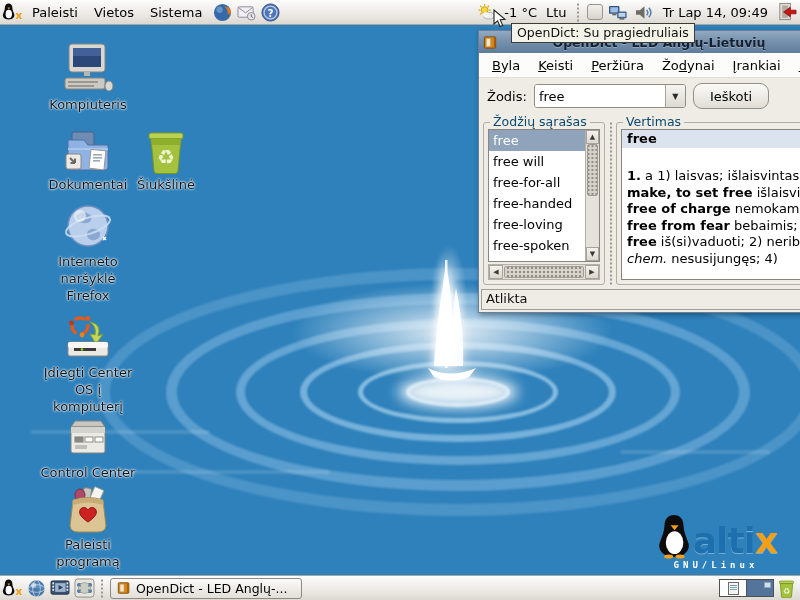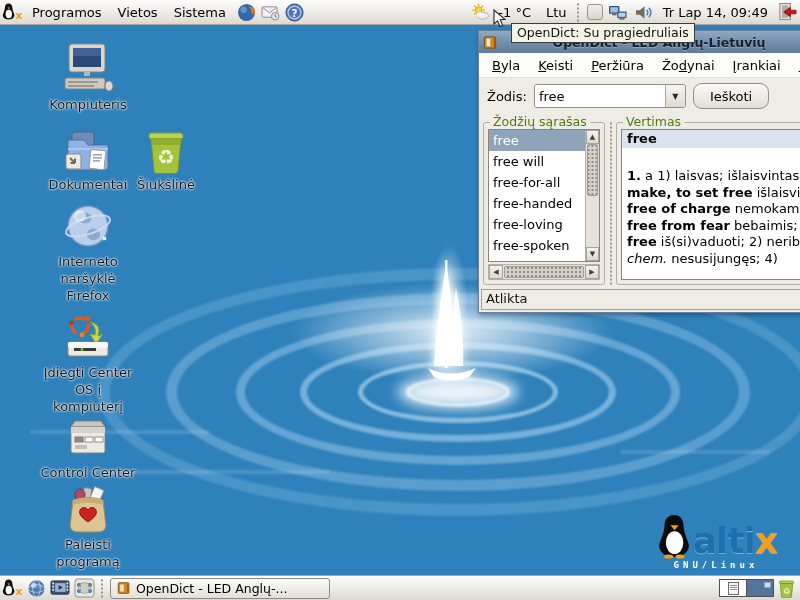--- a/index.html
+++ b/index.html
@@ -43,21 +43,21 @@
   .panel.top { top:0; border-bottom:1px solid #a9a49c; }
   .panel.bottom { top:575px; height:25px; border-top:1px solid #a9a49c; }
   .pmenu { padding:2px 8px; border-radius:2px; }
   .picon { display:flex; align-items:center; justify-content:center; width:24px; height:22px; }
   .sep { width:9px; height:19px; margin:0 1px;
     background-image:radial-gradient(circle, #9b968e 1px, rgba(0,0,0,0) 1.3px); background-size:4px 4px; background-position:center; background-repeat:repeat-y; }
   .ptext { padding:0 3px; white-space:nowrap; }
   .rgroup { margin-left:auto; display:flex; align-items:center; gap:3px; padding-right:2px; }
   .traysq { width:16px; height:16px; border:1px solid #9a958c; border-radius:3px; background:linear-gradient(#f2f0ec,#d8d4cc); }
 
-  .taskbtn { display:flex; align-items:center; gap:5px; height:21px; width:220px; margin-left:3px; padding:0 6px;
+  .taskbtn { display:flex; align-items:center; gap:5px; height:21px; width:192px; margin-left:3px; padding:0 6px;
     border:1px solid #8f8a81; border-radius:3px; background:linear-gradient(#fbfaf8,#e3dfd8); font-size:12.5px; overflow:hidden; white-space:nowrap; }
   .wsswitch { display:flex; border:1px solid #50504e; margin-left:auto; height:18px; }
   .wscell1 { width:27px; background:#fff; border-right:1px solid #50504e; position:relative; }
   .wscell2 { width:26px; background:#54749c; position:relative; }
   .wsdoc { position:absolute; left:8px; top:2px; width:11px; height:13px; background:#f4f4f2; border:1px solid #6a6a6a; }
   .wsdoc:before { content:""; position:absolute; left:1px; top:2px; width:7px; height:1px; box-shadow:0 2px 0 #7aa, 0 4px 0 #7aa; background:#88a; }
   .wsmini { position:absolute; right:2px; top:2px; width:7px; height:6px; background:#cfe0ee; border:1px solid #8aa4bc; }
 
   
   .tooltip { position:absolute; left:511px; top:23px; z-index:60; background:#f4f3e8; border:1px solid #3c3c3c;
@@ -78,21 +78,21 @@
   .toolrow { height:36px; flex:0 0 36px; display:flex; align-items:center; padding:0 8px; gap:7px; }
   .combo { display:flex; height:24px; width:152px; border:1px solid #928d84; border-radius:3px; overflow:hidden; background:#fff; }
   .cinput { flex:1; border:0; outline:0; font:13px "DejaVu Sans", sans-serif; padding:0 4px; min-width:0; }
   .cbtn { width:20px; background:linear-gradient(#f6f5f2,#ddd9d1); border-left:1px solid #a8a49b;
     display:flex; align-items:center; justify-content:center; font-size:8px; color:#2a2a2a; }
   .button { height:26px; padding:0 16px; border:1px solid #948f86; border-radius:9px;
     background:linear-gradient(#fafaf8,#e1ddd5); font-size:13px; display:flex; align-items:center; }
 
   .frames { flex:1; display:flex; padding:8px 4px 2px; gap:2px; }
   .frame { border:1px solid #b2aea6; border-radius:3px; position:relative; padding:6px 4px 4px; }
-  .frame legend, .flegend { position:absolute; top:-9px; left:6px; background:#efebe5; padding:0 3px; font-size:12.5px; color:#4d7c0f; white-space:nowrap; }
+  .frame legend, .flegend { position:absolute; top:-9px; left:6px; background:#efebe5; padding:0 3px; font-size:12.5px; color:#0c4a6e; white-space:nowrap; }
   .frame.list { flex:0 0 122px; display:flex; flex-direction:column; }
   .frame.trans { flex:1; min-width:0; }
   .splitter { width:7px; background-image:radial-gradient(circle, #9b968e 1px, rgba(0,0,0,0) 1.3px);
     background-size:4px 4px; background-repeat:repeat-y; background-position:center 45%; }
 
   .listwrap { flex:1; display:flex; border:1px solid #8a857c; background:#fff; overflow:hidden; }
   .listrows { flex:1; overflow:hidden; }
   .lrow { height:21px; line-height:21px; padding-left:4px; font-size:13px; color:#000; white-space:nowrap; }
   .lrow.sel { background:#8fa3bb; color:#fff; }
   .vscroll { flex:0 0 14px; background:#e6e2db; border-left:1px solid #b4b0a8; display:flex; flex-direction:column; }
@@ -258,21 +258,21 @@
 
   <div class="panel top">
     <span class="picon">
       <svg width="22" height="20" viewBox="0 0 26 22">
         <path d="M9 1c-2.8 0-4.4 2-4.4 4.8 0 2.6-1.4 5.4-2.2 8-0.9 2.8 1.4 6.2 6.6 6.2s7.5-3.4 6.6-6.2c-0.8-2.6-2.2-5.4-2.2-8C13.4 3 11.8 1 9 1z" fill="#0c0c0c"></path>
         <ellipse cx="9.2" cy="13.4" rx="3.8" ry="5" fill="#fff"></ellipse>
         <polygon points="7.5,5.6 11,5.6 9.2,7.8" fill="#f59e18"></polygon>
         <text x="17" y="19" font-size="13" font-weight="bold" fill="#f59e18">x</text>
       </svg>
     </span>
-    <span class="pmenu">Programos</span>
+    <span class="pmenu">Paleisti</span>
     <span class="pmenu">Vietos</span>
     <span class="pmenu">Sistema</span>
     <span class="picon">
       <svg width="19" height="19" viewBox="0 0 20 20">
         <circle cx="10" cy="10" r="9" fill="#3468a8"></circle>
         <path d="M18.6 8 a9 9 0 0 1 -9 10.6 c5 0 8.4 -3.4 8 -8 l-2.4 1.4 c1 -3.8 -0.6 -6.6 -3.4 -8 3.4 -0.4 6 1.4 6.8 4z" fill="#e87818"></path>
         <circle cx="7" cy="7" r="3.4" fill="#7ea6d4" opacity=".7"></circle>
       </svg>
     </span>
     <span class="picon">
@@ -296,21 +296,21 @@
         <svg width="19" height="18" viewBox="0 0 20 19">
           <g stroke="#d8a818" stroke-width="1.4">
               <path d="M8 1v2M8 12v2M1.5 7.5h2M12.5 7.5h2M3.4 2.9l1.4 1.4M11.2 10.7l1.4 1.4M12.6 2.9l-1.4 1.4M4.8 10.7l-1.4 1.4"></path>
             </g>
           <circle cx="8" cy="7.5" r="3.6" fill="#f8d838" stroke="#c8a018"></circle>
           <ellipse cx="12.6" cy="13.4" rx="6" ry="3.6" fill="#ececea" stroke="#b2b2b0"></ellipse>
           <ellipse cx="9.4" cy="12.4" rx="3.4" ry="2.6" fill="#f4f4f2"></ellipse>
         </svg>
       </span>
       <span class="ptext">-1 °C</span>
-      <span class="ptext" style="margin-left:6px">Ltu</span>
+      <span class="ptext" style="">Ltu</span>
       <span class="sep"></span>
       <span class="traysq"></span>
       <span class="picon">
         <svg width="20" height="17" viewBox="0 0 21 18">
           <rect x="1" y="2" width="11" height="8.4" rx="1" fill="#30507c"></rect>
           <rect x="2.4" y="3.4" width="8.2" height="5.6" fill="#9cc0e8"></rect>
           <rect x="4.4" y="10.4" width="4.4" height="1.6" fill="#6a6860"></rect>
           <rect x="9.6" y="8" width="10" height="7" rx="1" fill="#40608c"></rect>
           <rect x="11" y="9.4" width="7.2" height="4.2" fill="#b8d4ee"></rect>
           <rect x="12" y="15" width="5.2" height="1.6" fill="#6a6860"></rect>

